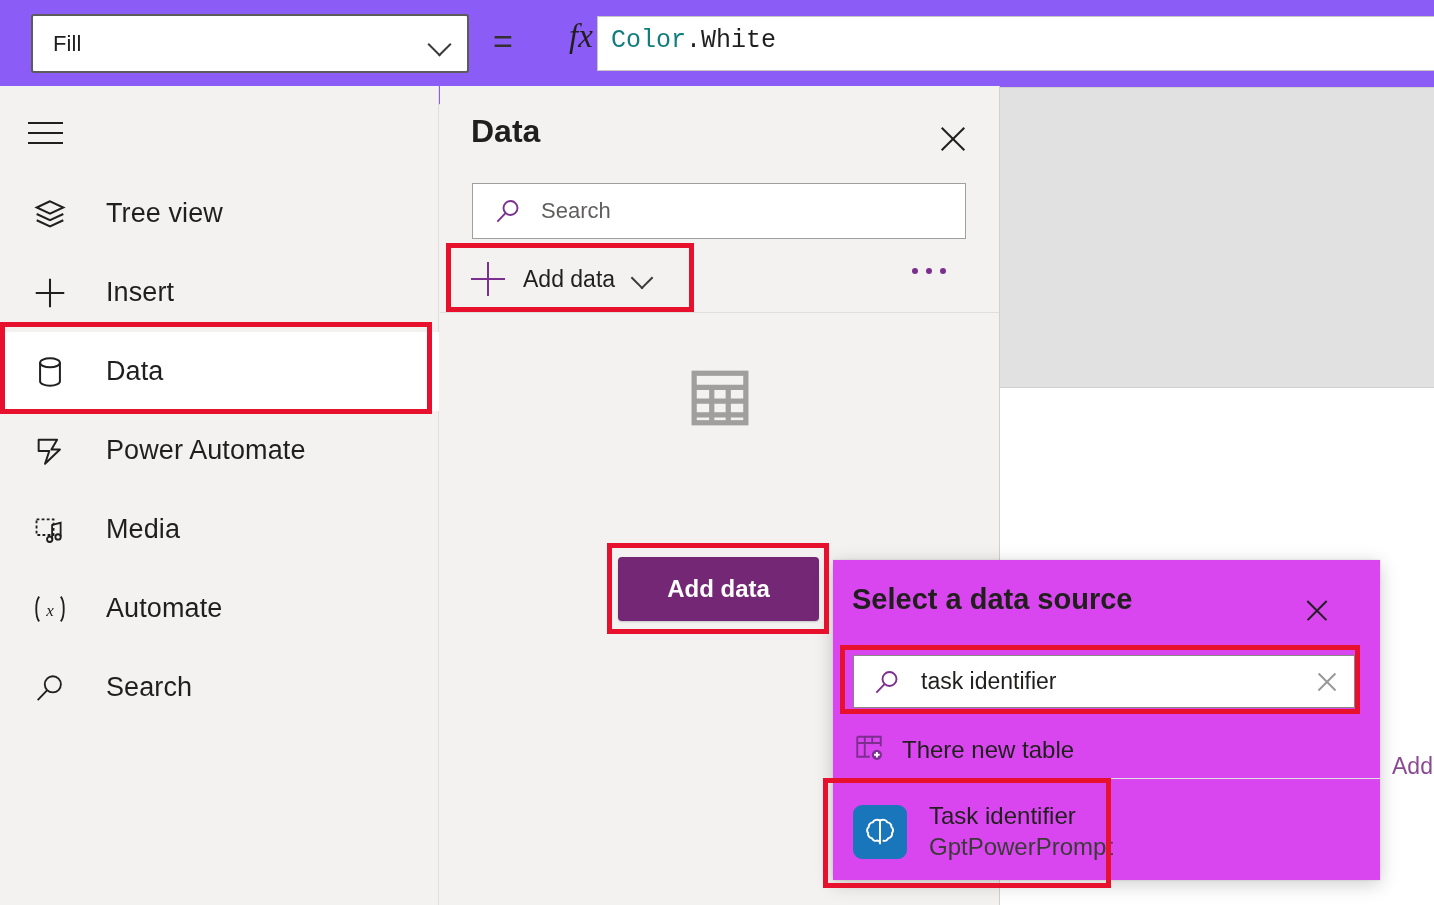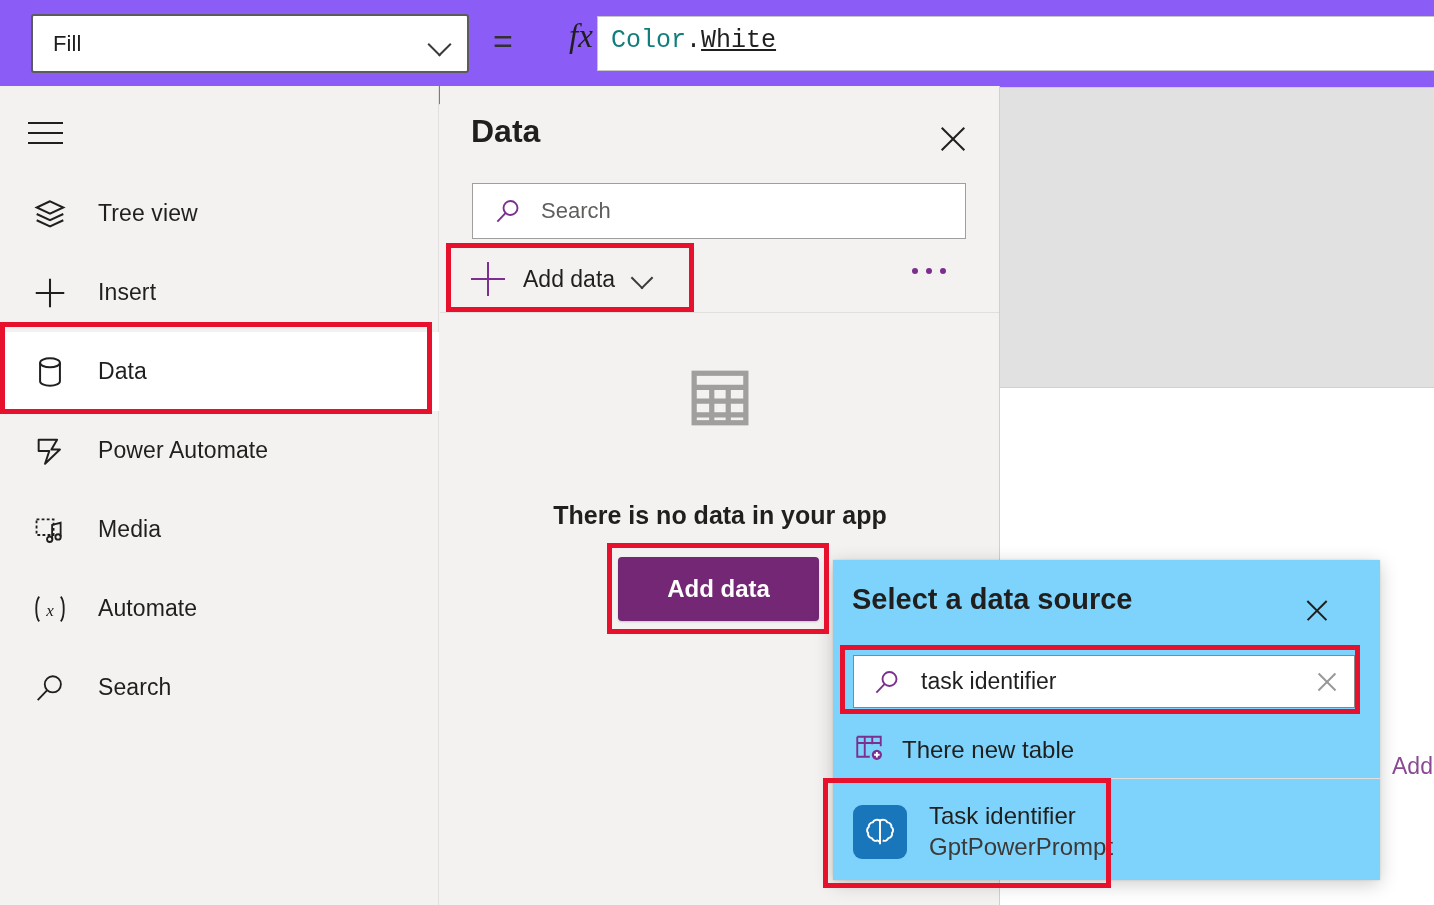--- a/index.html
+++ b/index.html
@@ -86,21 +86,21 @@
     cursor: text;
   }
   .formula-text {
     font-family: "Liberation Mono", monospace;
     font-size: 25px;
     white-space: pre;
     color: #1f1f1f;
   }
   .formula-text .tok-ns { color: #127d7d; }
   .formula-text .tok-dot { color: #1f1f1f; }
-  .formula-text .tok-id { color: #1f1f1f; text-decoration: underline; }
+  .formula-text .tok-id { color: #1f1f1f; }
 
   
   .rail {
     position: absolute;
     left: 0; top: 86px;
     width: 439px; height: 819px;
     background: #f3f2f1;
     border-right: 1px solid #e1dfdd;
   }
   .hamburger {
@@ -129,22 +129,22 @@
     padding-left: 26px;
     cursor: pointer;
   }
   .rail-item .ico {
     width: 48px; height: 44px;
     flex: none;
     display: flex; align-items: center; justify-content: center;
     color: #201f1e;
   }
   .rail-item .txt {
-    margin-left: 24px;
-    font-size: 23px;
+    margin-left: 32px;
+    font-size: 27px;
     color: #201f1e;
     letter-spacing: .1px;
   }
   .rail-item.selected {
     background: #ffffff;
   }
 
   
   .pane {
     position: absolute;
@@ -326,21 +326,21 @@
     color: #8a4a93;
     white-space: nowrap;
     cursor: pointer;
   }
 
   
   .dialog {
     position: absolute;
     left: 833px; top: 560px;
     width: 547px; height: 320px;
-    background: #7dd3fc;
+    background: #d946ef;
     box-shadow: 0 4px 18px rgba(0,0,0,.20), 0 0 2px rgba(0,0,0,.12);
   }
   .dlg-title {
     position: absolute;
     left: 19px; top: 23px;
     font-size: 29px;
     font-weight: bold;
     color: #201f1e;
   }
   .dlg-close {
@@ -566,21 +566,20 @@
   </div>
   <div class="pane-divider"></div>
 
   <div class="empty-state">
     <div class="empty-icon">
       <svg width="68" height="66" viewBox="0 0 24 24" fill="none" stroke="currentColor" stroke-width="1.9">
         <rect x="2.6" y="3" width="18.8" height="18"></rect>
         <path d="M2.6 8.1h18.8M2.6 13.1h18.8M2.6 18.1h18.8M9 8.1V21M15 8.1V21"></path>
       </svg>
     </div>
-    <div class="empty-text">There is no data in your app</div>
   </div>
   <button class="primary-btn">Add data</button>
 
   <div class="canvas-edge"></div>
   <div class="canvas-gray"></div>
   <div class="canvas-white"></div>
   <div class="canvas-add-link">Add</div>
 
   <div class="dialog">
     <div class="dlg-title">Select a data source</div>

